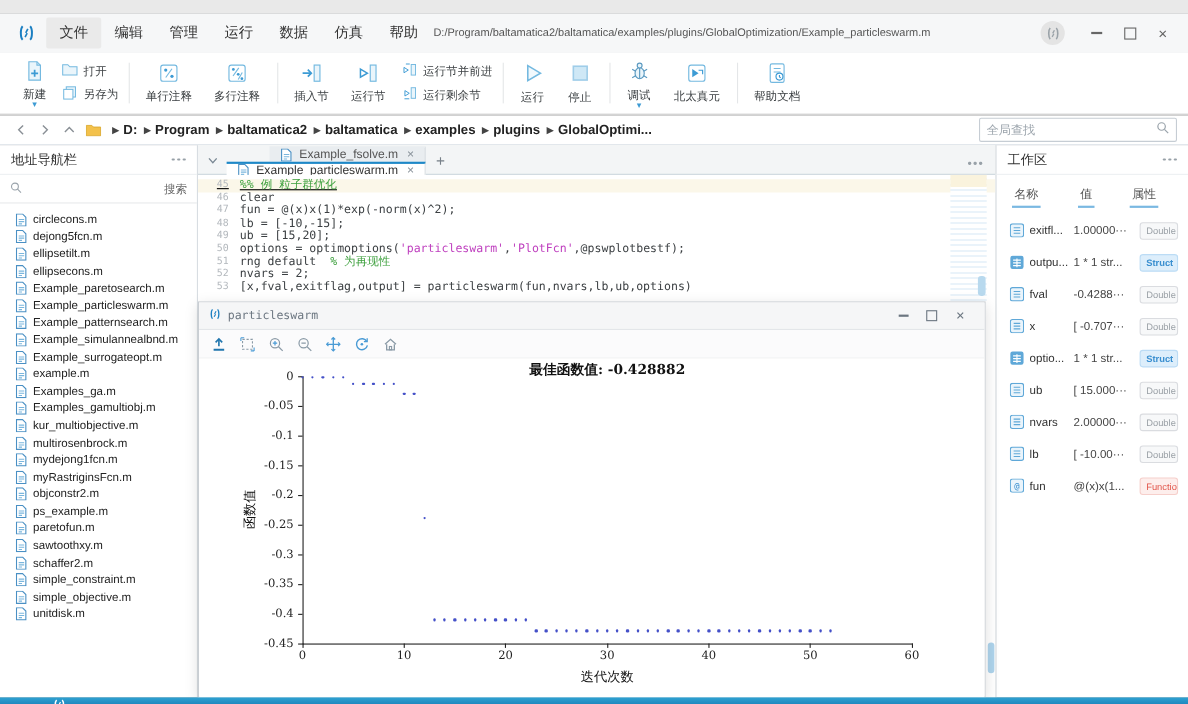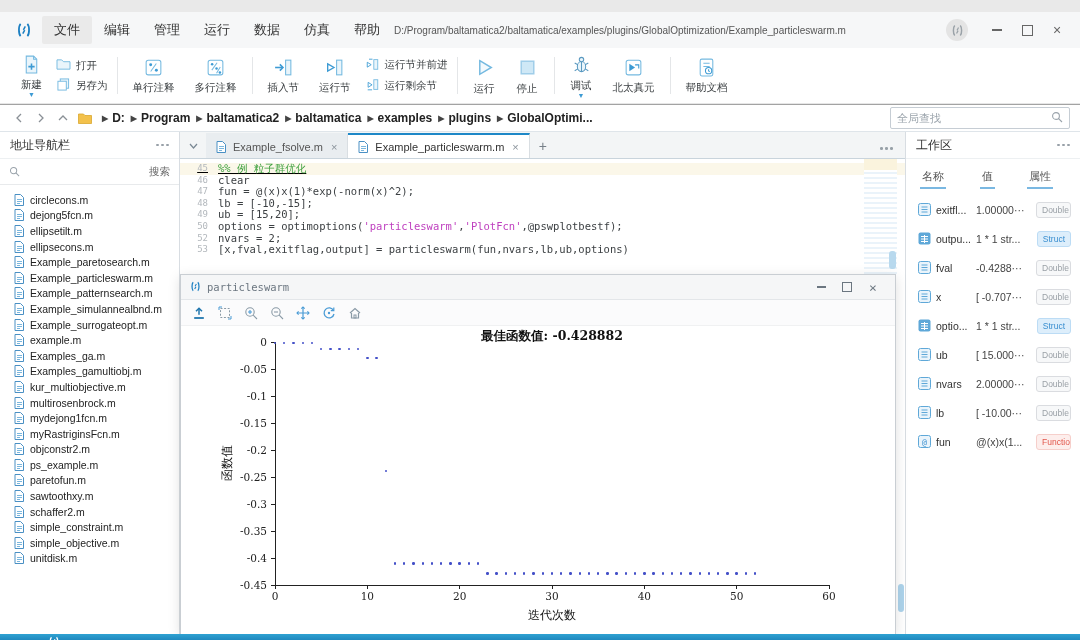--- a/index.html
+++ b/index.html
@@ -78,21 +78,21 @@
   .ws-cols span{border-bottom:2px solid #7ab8e2;padding:0 2px 3px;}
   .col-h-name{margin-left:2px;}
   .col-h-value{margin-left:34px;}
   .col-h-type{margin-left:32px;}
   .ws-row{height:29px;display:flex;align-items:center;padding:0 9px 0 12px;font-size:10.5px;color:#333;}
   .ws-icon{width:13px;height:13px;margin-right:5px;flex:none;display:flex;}
   .ws-name{width:40px;overflow:hidden;white-space:nowrap;flex:none;}
   .ws-value{width:60px;overflow:hidden;white-space:nowrap;flex:none;color:#444;}
   .badge{margin-left:auto;font-size:8.5px;padding:2px 5px;border-radius:3px;border:1px solid;white-space:nowrap;max-width:44px;overflow:hidden;}
   .badge.double{color:#9aa0a6;border-color:#dadce0;background:#f7f8f9;}
-  .badge.struct{color:#3a8fd0;border-color:#bcdcf5;background:#ddeefb;}
+  .badge.struct{color:#3a8fd0;border-color:#bcdcf5;background:#ddeefb;font-weight:bold;}
   .badge.function{color:#e2574c;border-color:#f6cfcb;background:#fdeeec;}
   
   #plotwin{position:absolute;left:180px;top:142px;width:716px;height:360px;background:#fff;
            border:1px solid #c9ced3;box-sizing:border-box;box-shadow:0 3px 12px rgba(0,0,0,.13);}
   #pw-titlebar{height:24px;background:#f5f6f7;border-bottom:1px solid #e3e6e9;display:flex;align-items:center;
                padding:0 9px;font-family:"DejaVu Sans Mono",monospace;font-size:10.5px;color:#6b7680;gap:6px;}
   .pw-ctrls{margin-left:auto;display:flex;align-items:center;}
   .pw-btn{width:26px;height:20px;display:flex;align-items:center;justify-content:center;color:#6b7680;}
   .pw-btn .i-min{background:#6b7680;width:9px;}
   .pw-btn .i-max{border-color:#6b7680;width:8px;height:8px;}
@@ -594,21 +594,21 @@
         </div>
     </div>
 
     <div id="editor">
       <div id="tabbar">
         <span class="tab-chevron">
             <svg width="9" height="6" viewBox="0 0 9 6">
               <path d="M1 1l3.5 4L8 1" fill="none" stroke="#7a8894" stroke-width="1.2"></path>
             </svg>
           </span>
-        <span style="display:flex;align-items:flex-end;height:25px;">
+        <span style="display:flex;align-items:flex-end;height:25px;flex-direction:column;">
             <span class="tab">
               <span style="display: flex;">
                 <svg width="11" height="12" viewBox="0 0 11 12">
                   <path d="M1 .5h5.5l3 3V11.5H1z" fill="#fff" stroke="#4a90c4"></path>
                   <path d="M3 5.5h5M3 7.5h5M3 9.5h3" stroke="#7ab6dd" stroke-width="1" fill="none"></path>
                 </svg>
               </span>
               <span>Example_fsolve.m</span>
               <span class="x">×</span>
             </span>
@@ -630,20 +630,21 @@
             <i></i>
           </span>
       </div>
       <div id="code">
           <div class="code-line section"><span class="lnum">45</span><span class="ltext"><span class="tok-cm">%% 例 粒子群优化</span></span></div>
           <div class="code-line"><span class="lnum">46</span><span class="ltext"><span>clear</span></span></div>
           <div class="code-line"><span class="lnum">47</span><span class="ltext"><span>fun = @(x)x(1)*exp(-norm(x)^2);</span></span></div>
           <div class="code-line"><span class="lnum">48</span><span class="ltext"><span>lb = [-10,-15];</span></span></div>
           <div class="code-line"><span class="lnum">49</span><span class="ltext"><span>ub = [15,20];</span></span></div>
           <div class="code-line"><span class="lnum">50</span><span class="ltext"><span>options = optimoptions(</span><span class="tok-str">'particleswarm'</span><span>,</span><span class="tok-str">'PlotFcn'</span><span>,@pswplotbestf);</span></span></div>
+          <div class="code-line"><span class="lnum">51</span><span class="ltext"><span>rng default  </span><span class="tok-cm">% 为再现性</span></span></div>
           <div class="code-line"><span class="lnum">52</span><span class="ltext"><span>nvars = 2;</span></span></div>
           <div class="code-line"><span class="lnum">53</span><span class="ltext"><span>[x,fval,exitflag,output] = particleswarm(fun,nvars,lb,ub,options)</span></span></div>
         </div>
       <div id="minimap">
         <div class="mm-section"></div>
         <div class="mm-thumb"></div>
       </div>
       <div class="sliver-thumb"></div>
     </div>
 

